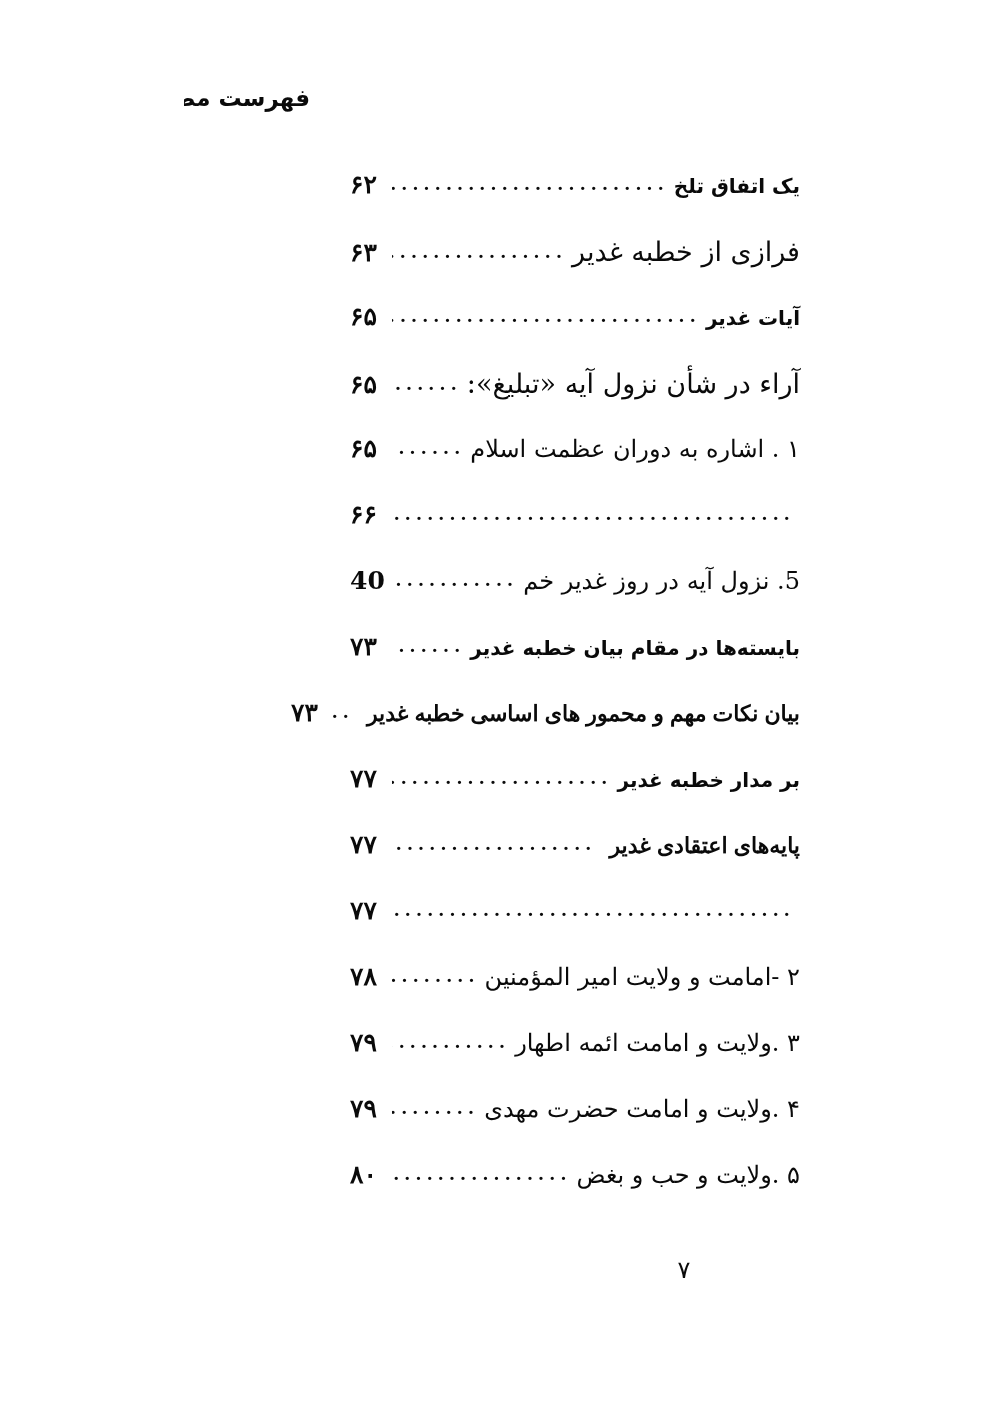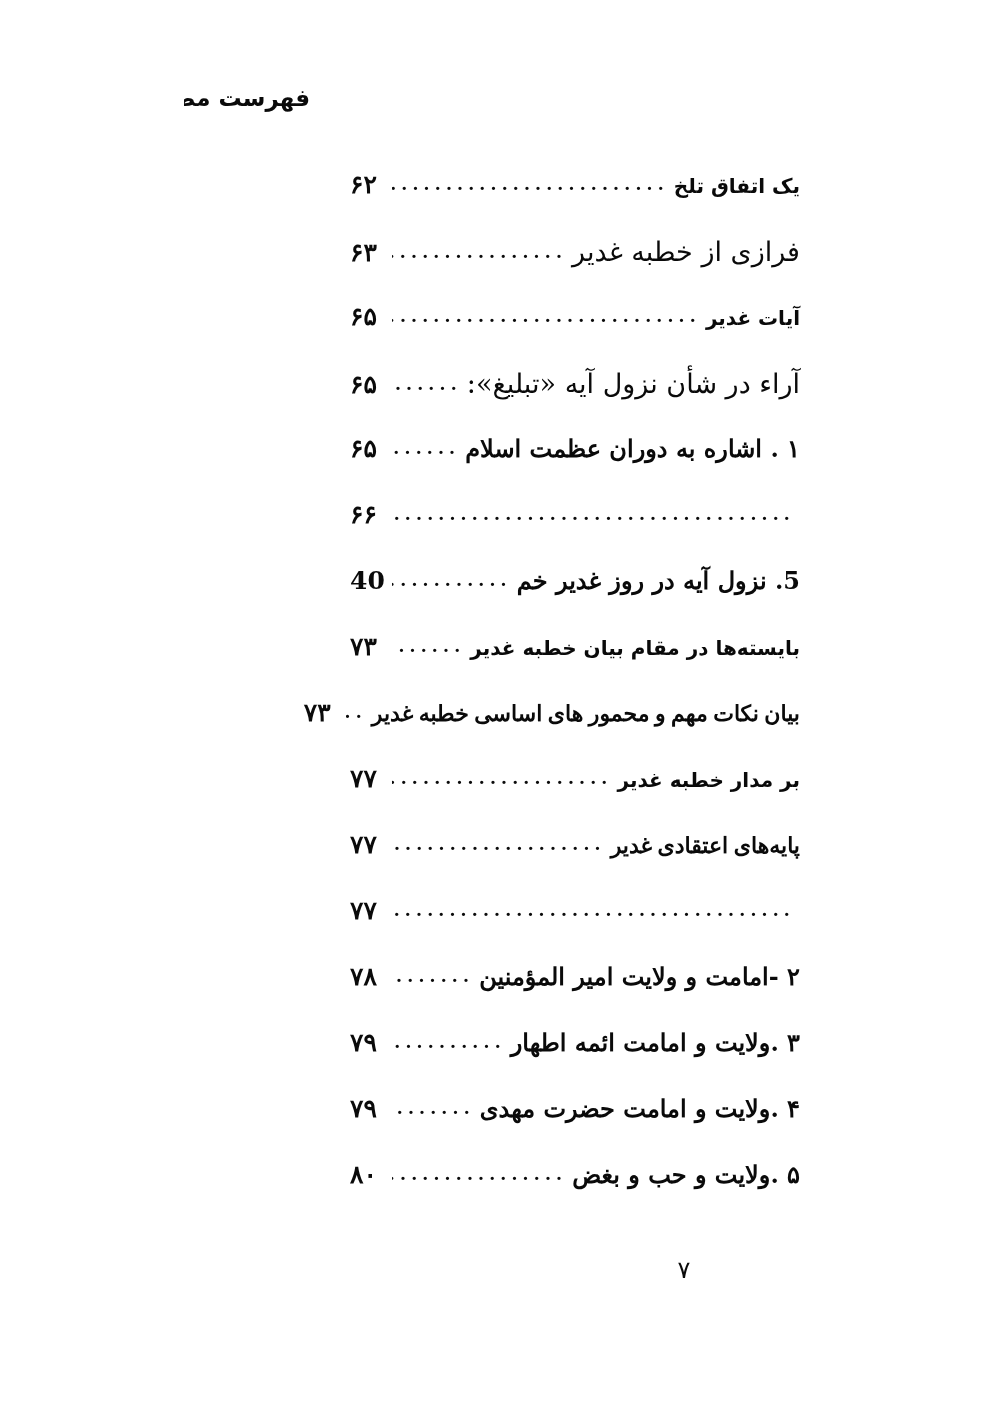--- a/index.html
+++ b/index.html
@@ -66,39 +66,40 @@
   .toc-row.w-regular .toc-title {
     font-family: "DejaVu Serif", "Liberation Serif", serif;
     font-weight: 400;
     font-size: 27px;
     letter-spacing: -0.3px;
   }
 
   
   .toc-row.w-medium .toc-title {
     font-family: "DejaVu Serif", "Liberation Serif", serif;
-    font-weight: 700;
+    font-weight: 400;
     font-size: 24px;
     letter-spacing: -0.4px;
   }
 
   
   .toc-row.w-bold .toc-title {
     font-family: "DejaVu Sans", "Liberation Sans", sans-serif;
     font-weight: 700;
     font-size: 20px;
     letter-spacing: -0.5px;
   }
 
   
   .toc-row.w-semi .toc-title {
-    font-family: Liberation Serif, serif;
+    font-family: Liberation Sans, sans-serif;
     font-weight: 700;
     font-size: 22px;
     letter-spacing: -0.6px;
+    margin-left: 8px;
   }
 
   .toc-leader {
     flex: 1 1 auto;
     overflow: hidden;
     position: relative;
     height: 1em;
     margin: 0 6px 0 6px;
     min-width: 20px;
   }

